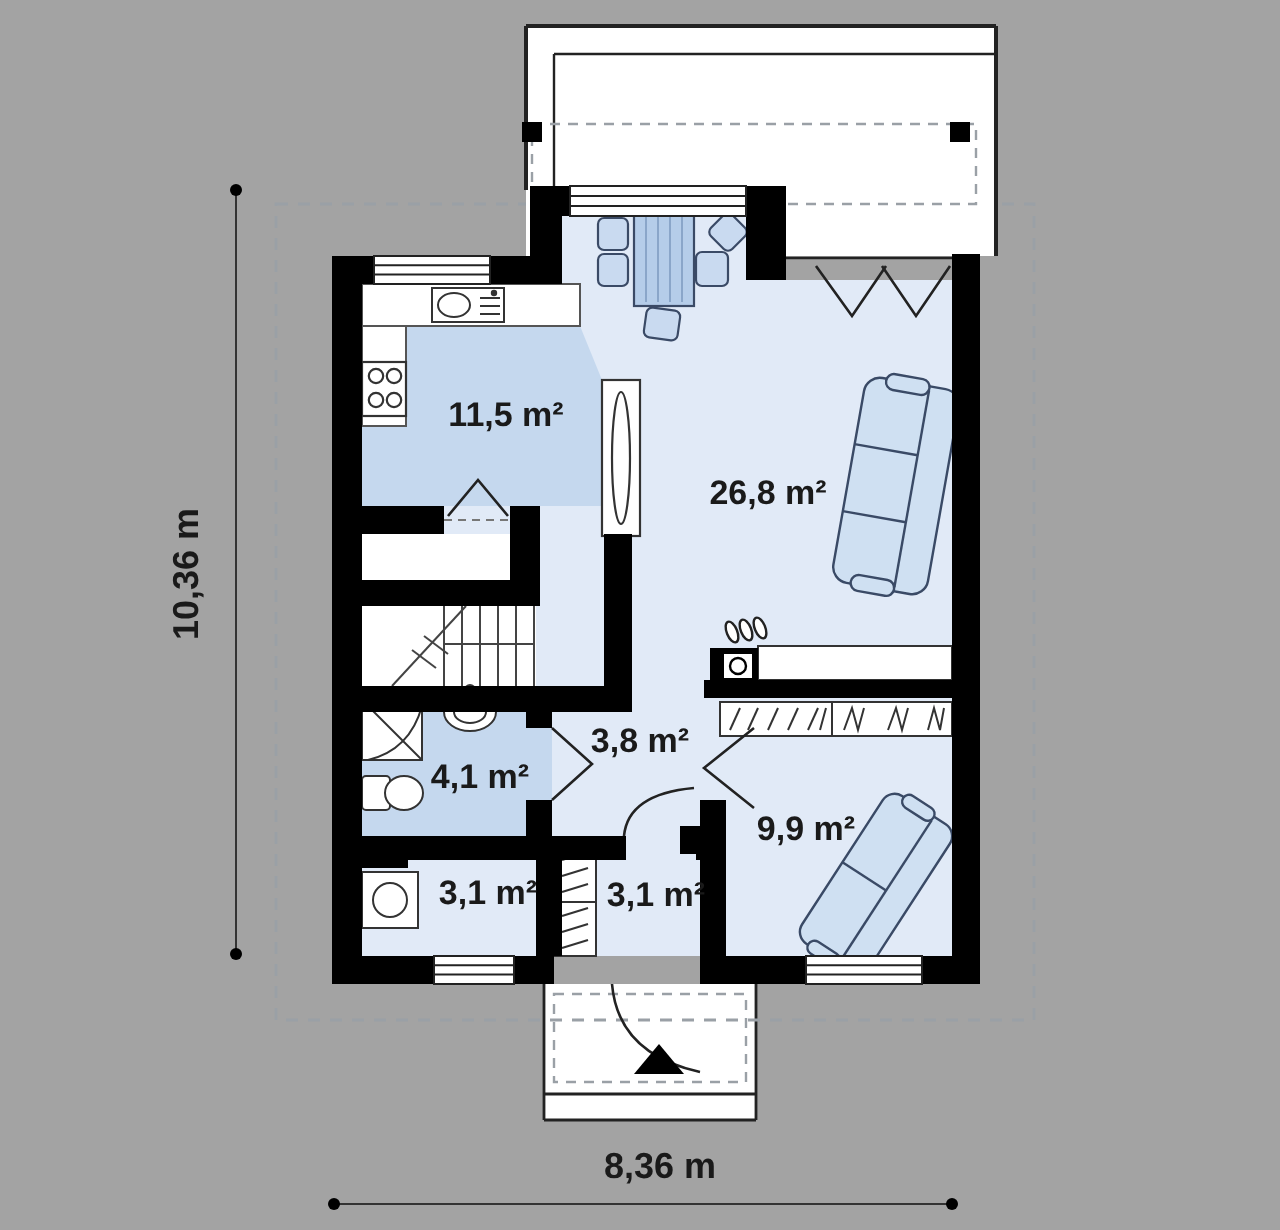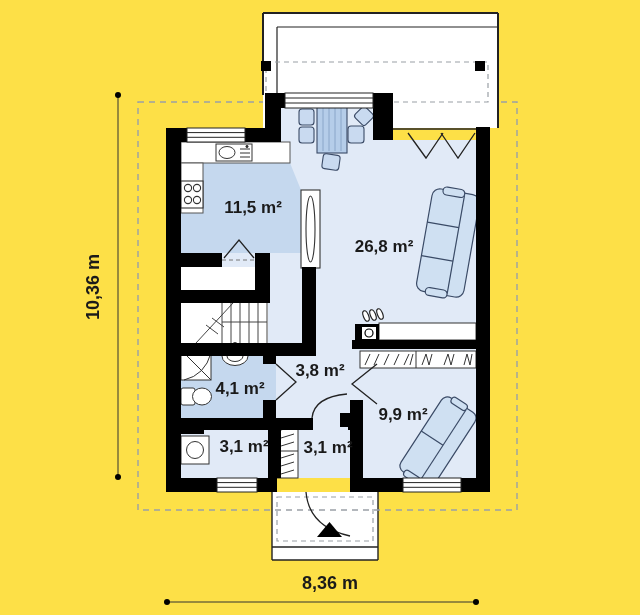--- a/index.html
+++ b/index.html
@@ -1,16 +1,16 @@
 <!DOCTYPE html>
 <html><head>
 <meta charset="utf-8">
 <style>
   html,body{margin:0;padding:0;background:#ffffff;}
-  .page{position:relative;width:640px;height:615px;background:#fde047;overflow:hidden;
+  .page{position:relative;width:640px;height:615px;background:#a3a3a3;overflow:hidden;
         font-family:"Liberation Sans", sans-serif;}
   svg text{font-family:"Liberation Sans", sans-serif;font-weight:bold;fill:#1a1a1a;}
   .room-label{font-size:17px;}
   .dim-label{font-size:18px;}
 </style>
 </head>
 <body>
 
 <div class="page">
 <svg width="640" height="615" viewBox="0 0 640 615">

